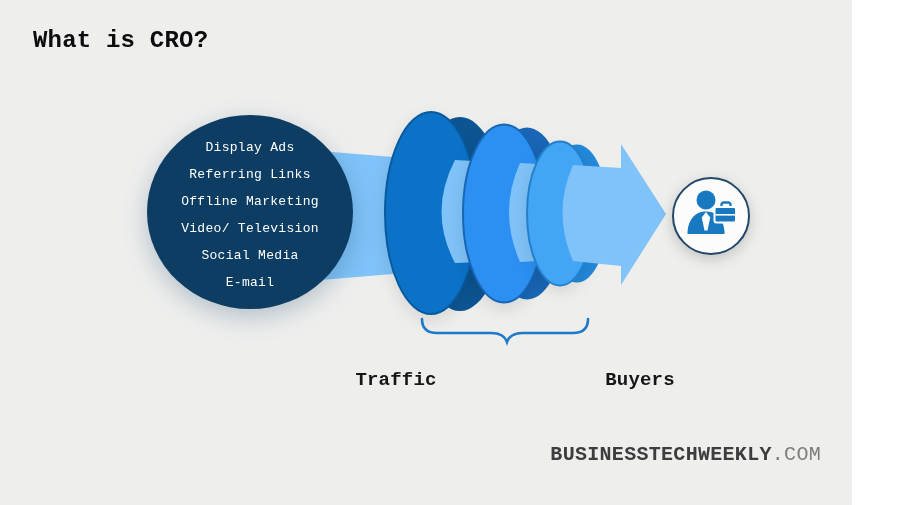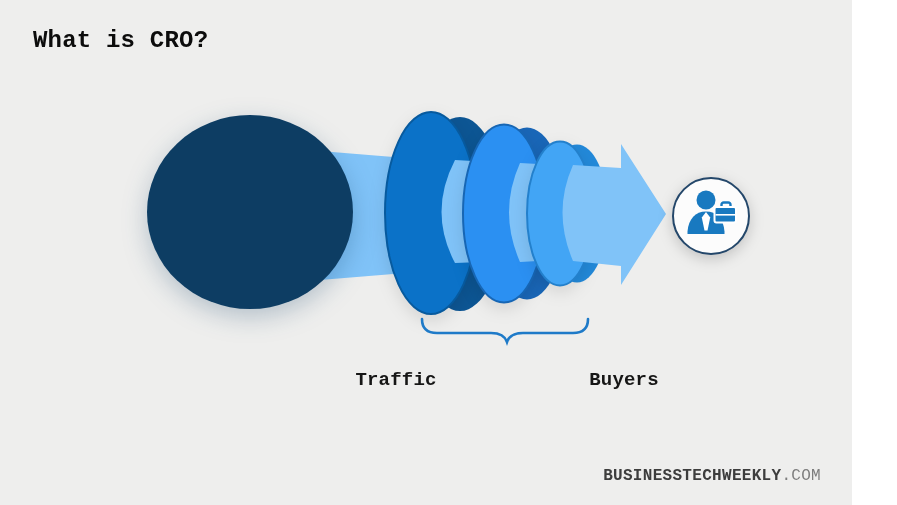--- a/index.html
+++ b/index.html
@@ -23,24 +23,24 @@
     letter-spacing:.3px;
     color:var(--circle_text,#ffffff);
   }
   .stage-label{
     position:absolute;top:369px;transform:translateX(-50%);
     font-size:19px;font-weight:700;letter-spacing:.2px;
     color:var(--label_text,#161616);white-space:nowrap;
   }
   .label-traffic{left:396px;}
   .label-funnel{left:514px;}
-  .label-buyers{left:624px;}
+  .label-buyers{left:640px;}
   .watermark{
-    position:absolute;right:31px;top:467px;
-    font-size:16px;letter-spacing:.3px;white-space:nowrap;
+    position:absolute;right:31px;top:443px;
+    font-size:20px;letter-spacing:.3px;white-space:nowrap;
   }
   .watermark .brand{font-weight:700;color:var(--watermark_brand,#3d3d3d);}
   .watermark .suffix{font-weight:400;color:var(--watermark_suffix,#7d7d7d);}
   .navy-circle{filter:drop-shadow(0 8px 12px rgba(13,61,99,.25));}
   .buyer-badge{filter:drop-shadow(0 4px 7px rgba(0,0,0,.18));}
   .ring-front{filter:drop-shadow(0 6px 8px rgba(0,0,0,.10));}
 </style>
 </head>
 <body>
 
@@ -77,20 +77,28 @@
         <circle cx="706" cy="200" r="9.5" style="fill:var(--buyer_icon,#1879c0)"></circle>
         <path d="M706,211.5 C695.5,211.5 688.5,219 687.5,231.5 L687.5,234 L724.5,234 L724.5,231.5 C723.5,219 716.5,211.5 706,211.5 Z" style="fill:var(--buyer_icon,#1879c0)"></path>
         <path d="M706,212 L710.2,217.5 L707.5,230.5 L704.5,230.5 L701.8,217.5 Z" fill="#ffffff"></path>
         <path d="M721.5,207 v-2.3 a2.2,2.2 0 0 1 2.2,-2.2 h4.6 a2.2,2.2 0 0 1 2.2,2.2 v2.3" fill="none" stroke-width="2.4" style="stroke:var(--buyer_icon,#1879c0)"></path>
         <rect x="714.5" y="207" width="21.5" height="15.5" rx="2" stroke="#ffffff" stroke-width="2" style="fill:var(--buyer_icon,#1879c0)"></rect>
         <line x1="715.5" y1="214.8" x2="735" y2="214.8" stroke="#ffffff" stroke-width="1.6"></line>
       </g>
     </g>
   </svg>
 
+  <div class="circle-list">
+    <div>Display Ads</div>
+    <div>Referring Links</div>
+    <div>Offline Marketing</div>
+    <div>Video/ Television</div>
+    <div>Social Media</div>
+    <div>E-mail</div>
+  </div>
 
   <div class="stage-label label-traffic">Traffic</div>
   <div class="stage-label label-buyers">Buyers</div>
 
   <div class="watermark">
     <span class="brand">BUSINESSTECHWEEKLY</span><span class="suffix">.COM</span>
   </div>
 
 </div>
 

